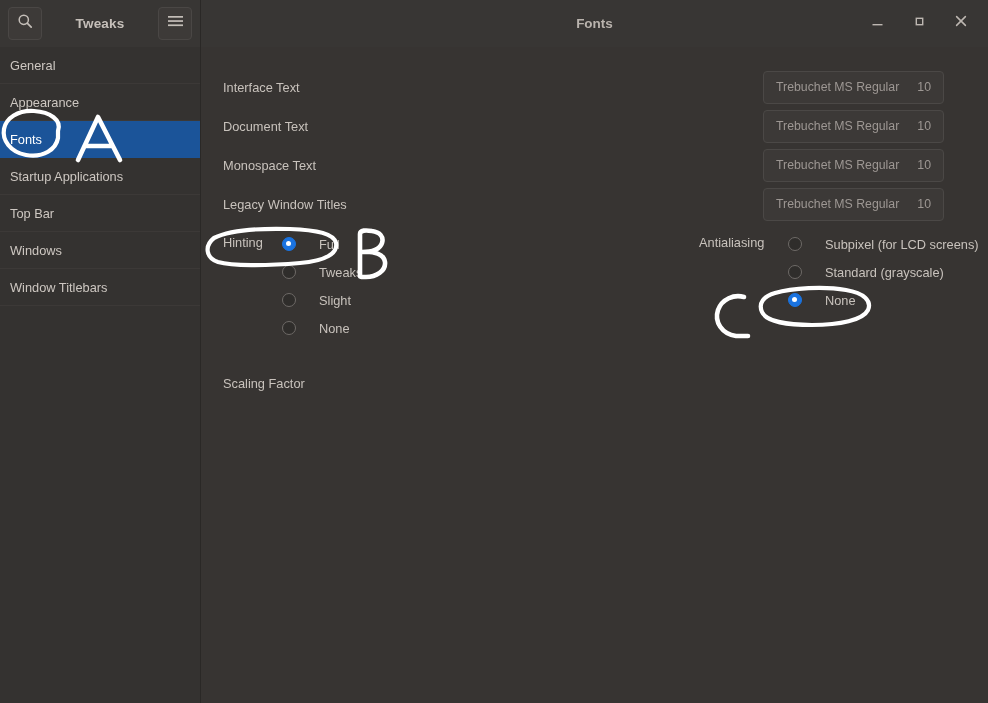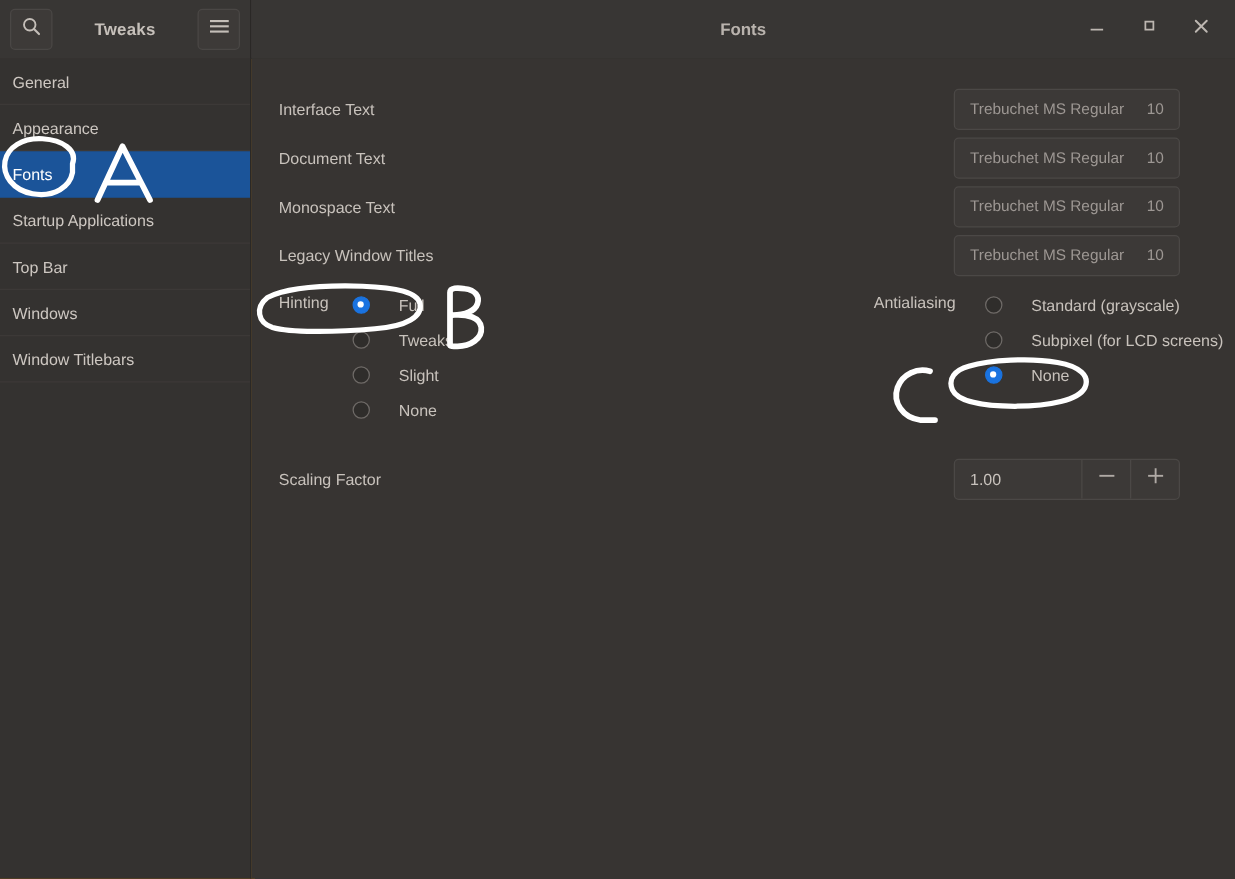--- a/index.html
+++ b/index.html
@@ -394,52 +394,34 @@
       </div>
     </div>
 
     <div style="position:absolute; left:498px; top:186px;">
       <span class="row-label">Antialiasing</span>
     </div>
 
     <div style="position:absolute; left:587px; top:183px;">
       <div class="radio-row">
         <span class="radio"></span>
+        <span class="radio-label">Subpixel (for LCD screens)</span>
+      </div>
+      <div class="radio-row">
+        <span class="radio"></span>
         <span class="radio-label">Standard (grayscale)</span>
-      </div>
-      <div class="radio-row">
-        <span class="radio"></span>
-        <span class="radio-label">Subpixel (for LCD screens)</span>
       </div>
       <div class="radio-row">
         <span class="radio on"></span>
         <span class="radio-label">None</span>
       </div>
     </div>
 
     <div class="row" style="top:319px;">
       <span class="row-label">Scaling Factor</span>
-      <div class="spinner">
-        <span class="spin-value">1.00</span>
-        <span class="spin-btn">
-          <span>
-            <svg width="17" height="17" viewBox="0 0 17 17">
-                <rect x="2.5" y="7.9" width="12" height="1.5" fill="#b0aaa5"></rect>
-              </svg>
-          </span>
-        </span>
-        <span class="spin-btn">
-          <span>
-            <svg width="17" height="17" viewBox="0 0 17 17">
-              <rect x="2.5" y="7.9" width="12" height="1.5" fill="#b0aaa5"></rect>
-              <rect x="7.75" y="2.6" width="1.5" height="12" fill="#b0aaa5"></rect>
-            </svg>
-          </span>
-        </span>
-      </div>
     </div>
 
   </div>
 
   <svg class="annot" viewBox="0 0 988 703">
     <g fill="none" stroke="#ffffff" stroke-width="4.2" stroke-linecap="round" stroke-linejoin="round">
 
       <path d="M 58 131 C 62 120, 50 112, 34 111 C 18 110, 6 118, 4 129 C 2 140, 10 152, 26 155 C 44 158, 56 149, 58 138 Z"></path>
 
       <path d="M 214 238 C 228 231, 256 228, 290 229 C 318 230, 334 234, 336 243 C 338 253, 326 261, 300 263 C 266 266, 232 266, 218 262 C 206 258, 204 246, 214 238 Z"></path>

